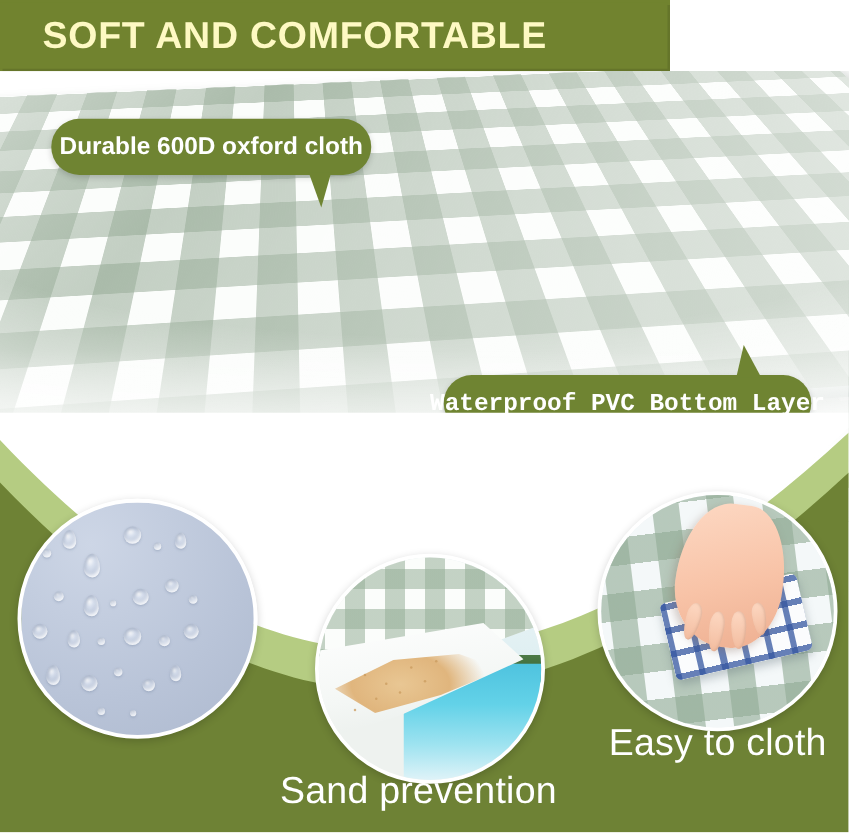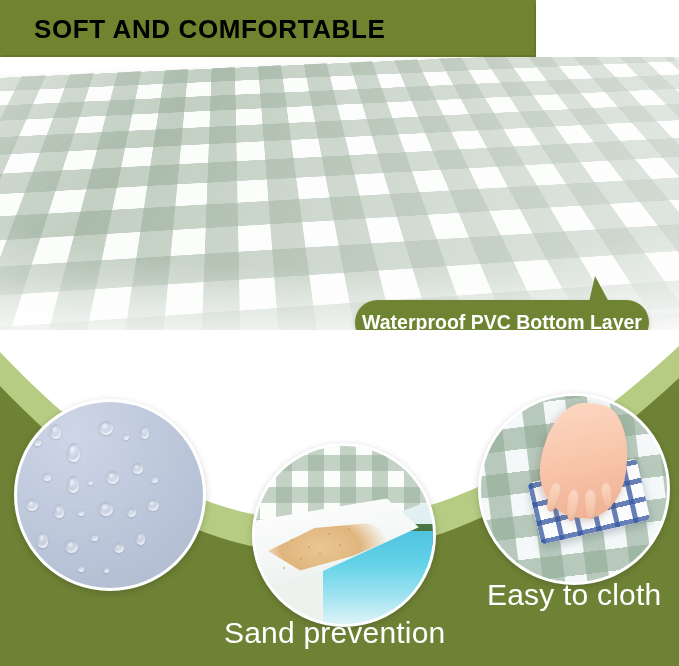--- a/index.html
+++ b/index.html
@@ -7,21 +7,21 @@
        font-family:"Liberation Sans", sans-serif;}
 
   #root{position:relative;width:679px;height:666px;background:#ffffff;overflow:hidden;}
 
   
   .header-bar{position:absolute;left:0;top:0;width:536px;height:57px;
      background:#71832f;}
   .header-bar .hdr-inner{position:absolute;left:0;top:2px;width:534px;height:53px;
      background:#71832f;box-shadow:2px 2px 0 rgba(0,0,0,.10);}
   .header-title{position:absolute;left:34px;top:6px;width:490px;height:46px;
-     line-height:46px;color:#000000;font-size:26px;font-weight:bold;
+     line-height:46px;color:#fef9c3;font-size:30px;font-weight:bold;
      letter-spacing:.6px;font-family:"Liberation Sans", sans-serif;
      white-space:nowrap;}
 
   
   .photo-stage{position:absolute;left:0;top:57px;width:679px;height:360px;
      background:#ffffff;overflow:hidden;}
 
   
   .mat-pvc{position:absolute;left:-40px;top:120px;width:760px;height:290px;
      background:
@@ -69,21 +69,21 @@
      display:flex;align-items:center;justify-content:center;
      box-shadow:0 2px 5px rgba(0,0,0,.18);
      font-family:"Liberation Sans", sans-serif;}
   .bubble .tail{position:absolute;width:0;height:0;}
 
   #bubble-oxford{left:41px;top:95px;width:256px;height:45px;font-size:19.5px;}
   #bubble-oxford .tail{right:34px;bottom:-26px;
      border-left:14px solid transparent;border-right:4px solid transparent;
      border-top:28px solid #6f8432;transform:skewX(-8deg);}
 
-  #bubble-pvc{left:355px;top:300px;width:294px;height:45px;font-size:19.5px;}
+  #bubble-pvc{left:355px;top:300px;width:294px;height:45px;font-size:19.5px;font-family:Liberation Mono, monospace;}
   #bubble-pvc .tail{right:40px;top:-24px;
      border-left:6px solid transparent;border-right:14px solid transparent;
      border-bottom:26px solid #6f8432;}
 
   
   .bottom-panel{position:absolute;left:0;top:330px;width:679px;height:336px;
      overflow:hidden;}
   .bottom-panel svg{position:absolute;left:0;top:0;}
 
   
@@ -181,20 +181,24 @@
 
     <div class="mat-oxford">
       <div class="gingham"></div>
       <div class="sheen"></div>
       <div class="edge"></div>
     </div>
 
     <div class="stage-fade"></div>
   </div>
 
+  <div class="bubble" id="bubble-oxford">
+    <span>Durable 600D oxford cloth</span>
+    <span class="tail"></span>
+  </div>
 
   <div class="bubble" id="bubble-pvc">
     <span>Waterproof PVC Bottom Layer</span>
     <span class="tail"></span>
   </div>
 
   <div class="bottom-panel">
     <svg width="679" height="336" viewBox="0 0 679 336">
 
       <path d="M0,18 L0,70 C140,165 250,188 345,183 C452,177 560,120 679,12 L679,-10 L0,-10 Z" fill="#ffffff"></path>

